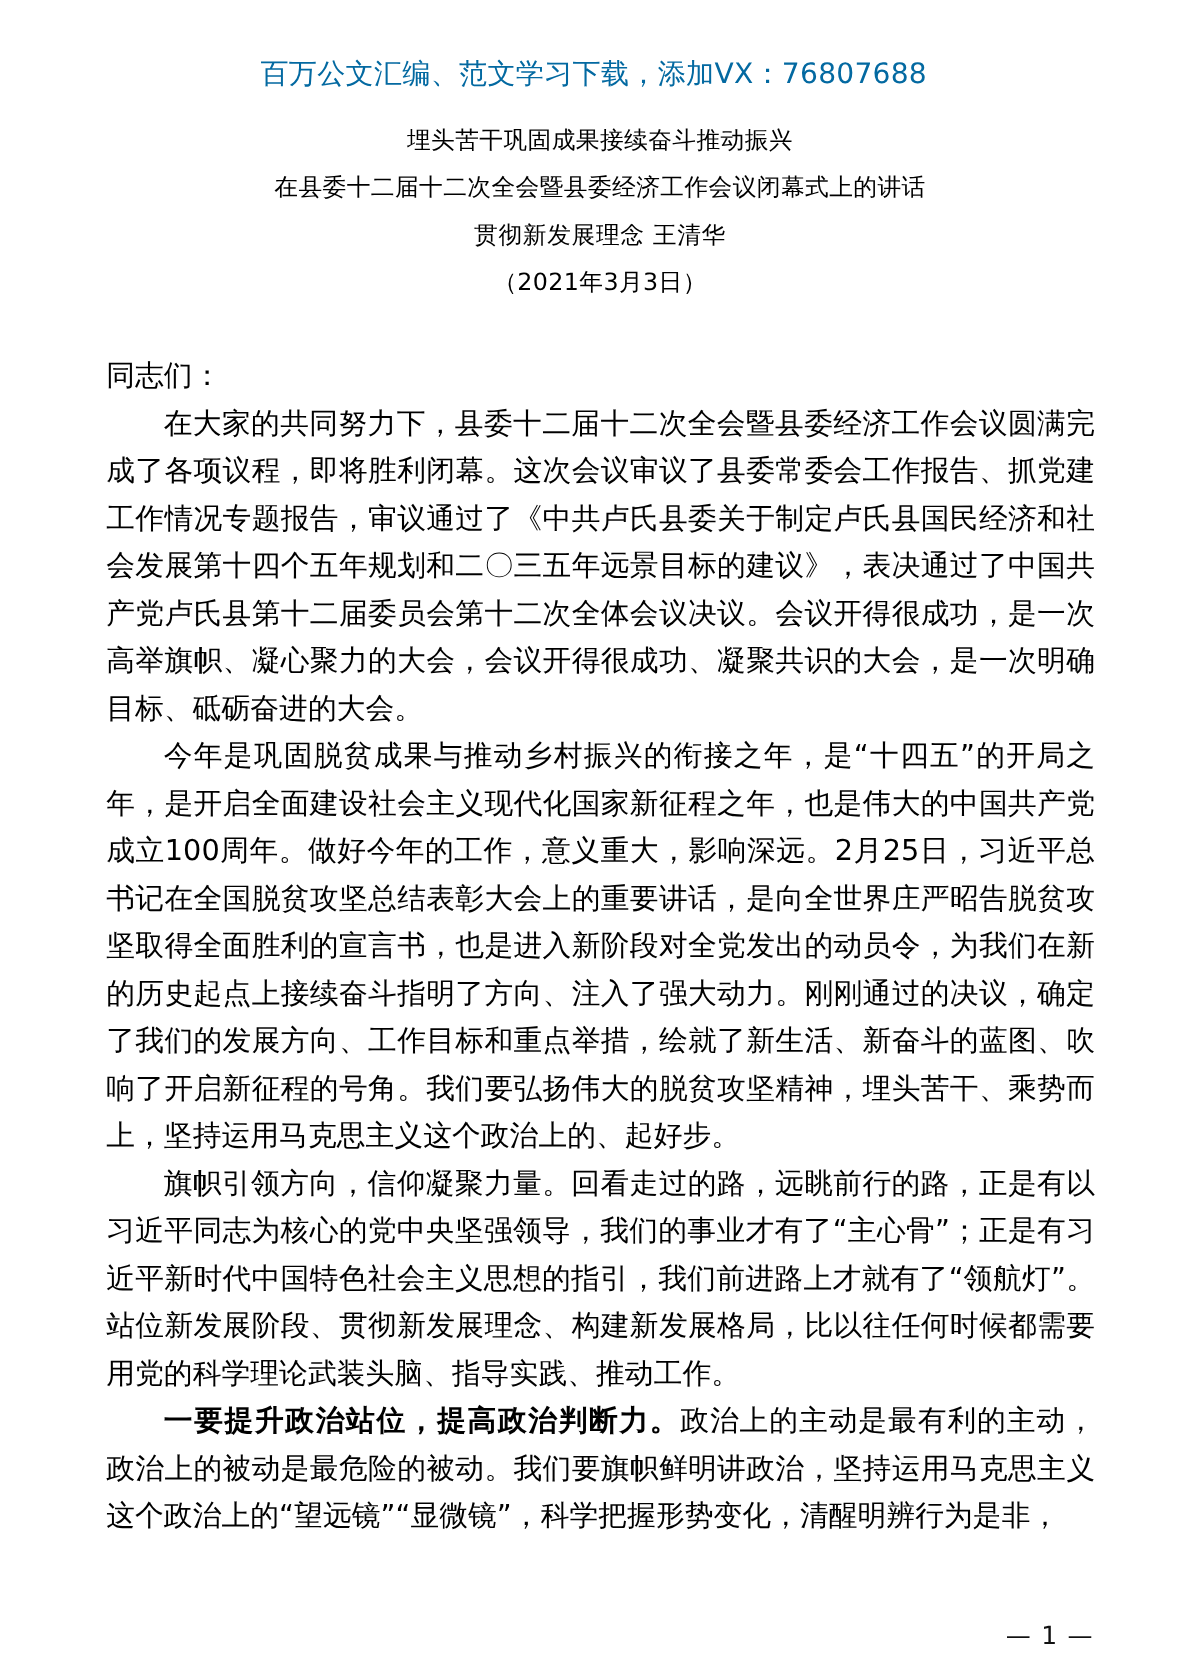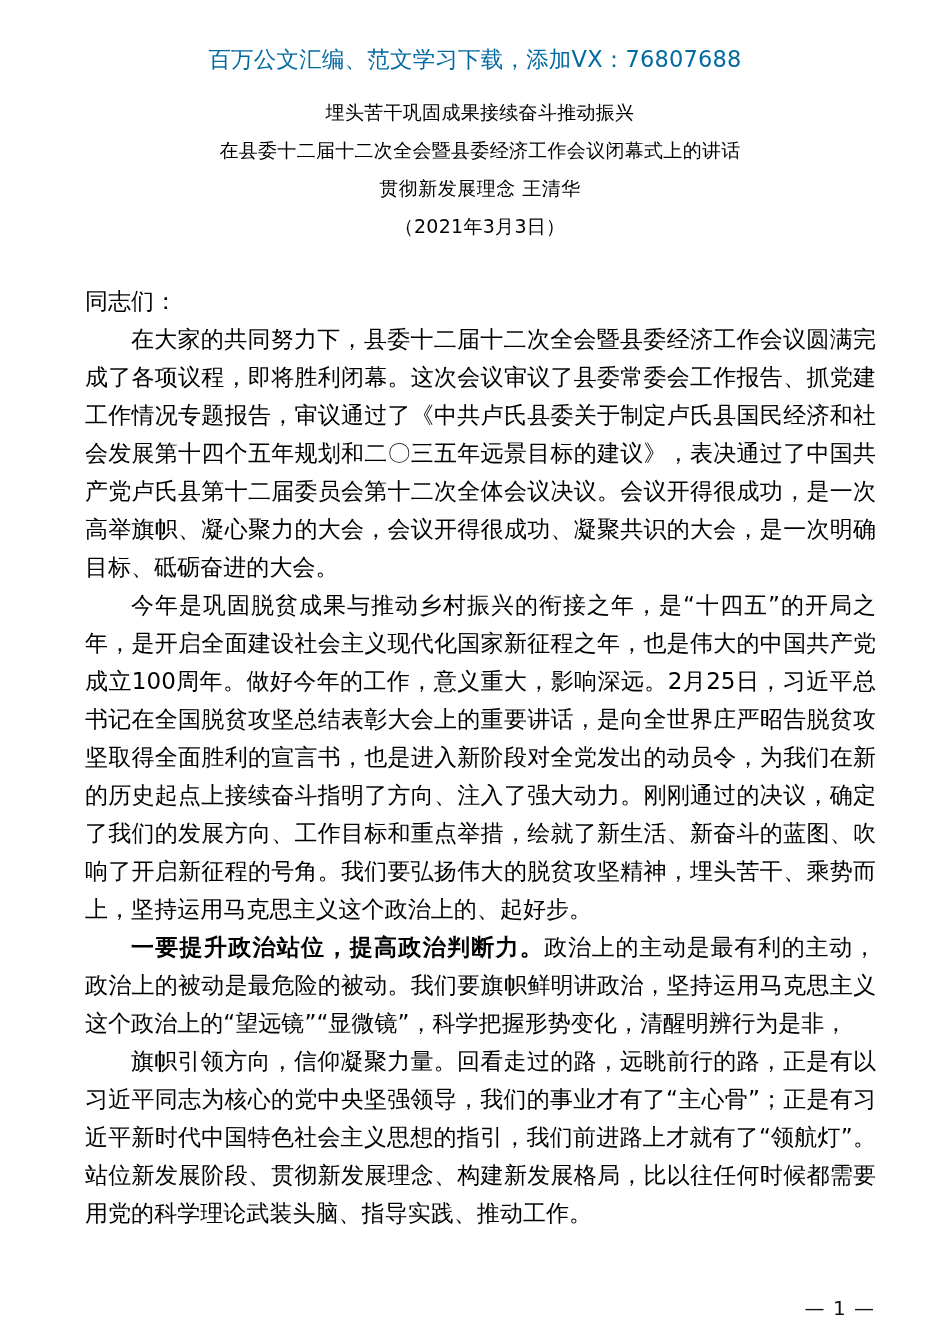--- a/index.html
+++ b/index.html
@@ -121,21 +121,21 @@
 
   <div class="body-block">
 
     <p class="para salutation">同志们：</p>
 
     <p class="para indent">在大家的共同努力下，县委十二届十二次全会暨县委经济工作会议圆满完成了各项议程，即将胜利闭幕。这次会议审议了县委常委会工作报告、抓党建工作情况专题报告，审议通过了《中共卢氏县委关于制定卢氏县国民经济和社会发展第十四个五年规划和二〇三五年远景目标的建议》，表决通过了中国共产党卢氏县第十二届委员会第十二次全体会议决议。会议开得很成功，是一次高举旗帜、凝心聚力的大会，会议开得很成功、凝聚共识的大会，是一次明确目标、砥砺奋进的大会。</p>
 
     <p class="para indent">今年是巩固脱贫成果与推动乡村振兴的衔接之年，是“十四五”的开局之年，是开启全面建设社会主义现代化国家新征程之年，也是伟大的中国共产党成立100周年。做好今年的工作，意义重大，影响深远。2月25日，习近平总书记在全国脱贫攻坚总结表彰大会上的重要讲话，是向全世界庄严昭告脱贫攻坚取得全面胜利的宣言书，也是进入新阶段对全党发出的动员令，为我们在新的历史起点上接续奋斗指明了方向、注入了强大动力。刚刚通过的决议，确定了我们的发展方向、工作目标和重点举措，绘就了新生活、新奋斗的蓝图、吹响了开启新征程的号角。我们要弘扬伟大的脱贫攻坚精神，埋头苦干、乘势而上，坚持运用马克思主义这个政治上的、起好步。</p>
 
 
+    <p class="para indent">旗帜引领方向，信仰凝聚力量。回看走过的路，远眺前行的路，正是有以习近平同志为核心的党中央坚强领导，我们的事业才有了“主心骨”；正是有习近平新时代中国特色社会主义思想的指引，我们前进路上才就有了“领航灯”。站位新发展阶段、贯彻新发展理念、构建新发展格局，比以往任何时候都需要用党的科学理论武装头脑、指导实践、推动工作。</p>
+
     <p class="para indent"><span class="lead">一要提升政治站位，提高政治判断力。</span><span>政治上的主动是最有利的主动，政治上的被动是最危险的被动。我们要旗帜鲜明讲政治，坚持运用马克思主义这个政治上的“望远镜”“显微镜”，科学把握形势变化，清醒明辨行为是非，</span></p>
-
-    <p class="para indent">旗帜引领方向，信仰凝聚力量。回看走过的路，远眺前行的路，正是有以习近平同志为核心的党中央坚强领导，我们的事业才有了“主心骨”；正是有习近平新时代中国特色社会主义思想的指引，我们前进路上才就有了“领航灯”。站位新发展阶段、贯彻新发展理念、构建新发展格局，比以往任何时候都需要用党的科学理论武装头脑、指导实践、推动工作。</p>
 
   </div>
 
   <div class="footer">— 1 —</div>
 
 </div>
 
 </body></html>

